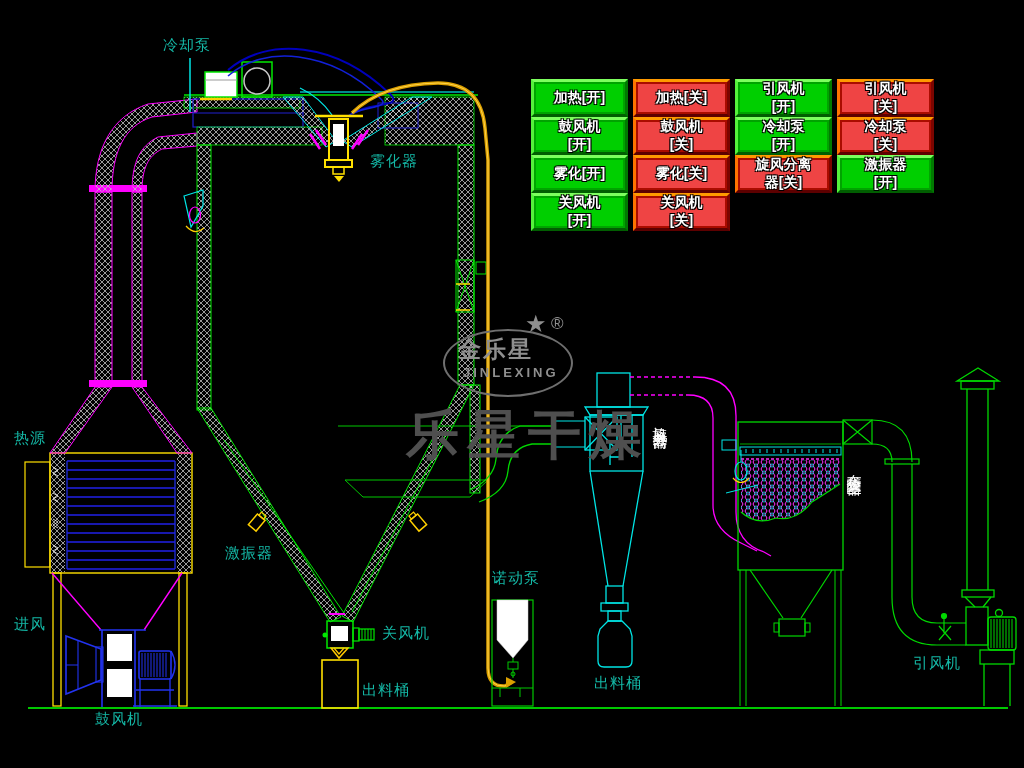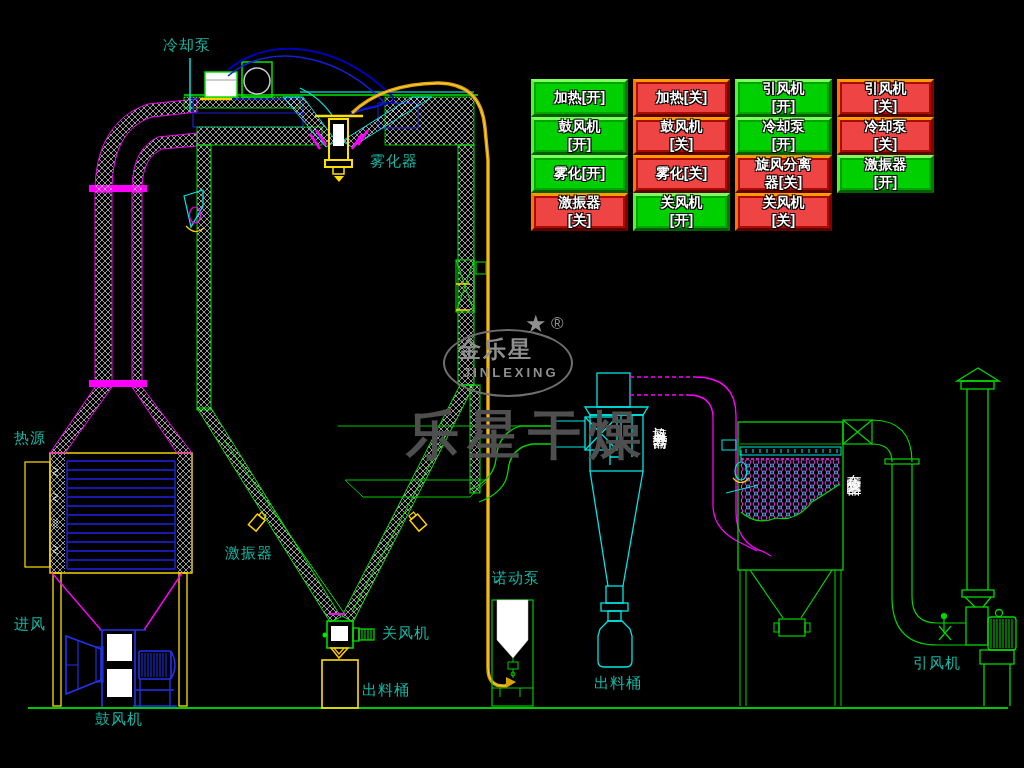--- a/index.html
+++ b/index.html
@@ -285,21 +285,20 @@
     <button class="btn on">引风机[开]</button>
     <button class="btn off">引风机[关]</button>
     <button class="btn on">鼓风机[开]</button>
     <button class="btn off">鼓风机[关]</button>
     <button class="btn on">冷却泵[开]</button>
     <button class="btn off">冷却泵[关]</button>
     <button class="btn on">雾化[开]</button>
     <button class="btn off">雾化[关]</button>
     <button class="btn off">旋风分离器[关]</button>
     <button class="btn on">激振器[开]</button>
-    <button class="btn off">激振器[关]</button>
     <button class="btn on">关风机[开]</button>
     <button class="btn off">关风机[关]</button>
   </div>
 
   <div class="lbl" style="left:163px;top:36px;">冷却泵</div>
   <div class="lbl" style="left:370px;top:152px;">雾化器</div>
   <div class="lbl" style="left:14px;top:429px;">热源</div>
   <div class="lbl" style="left:14px;top:615px;">进风</div>
   <div class="lbl" style="left:95px;top:710px;">鼓风机</div>
   <div class="lbl" style="left:225px;top:544px;">激振器</div>

